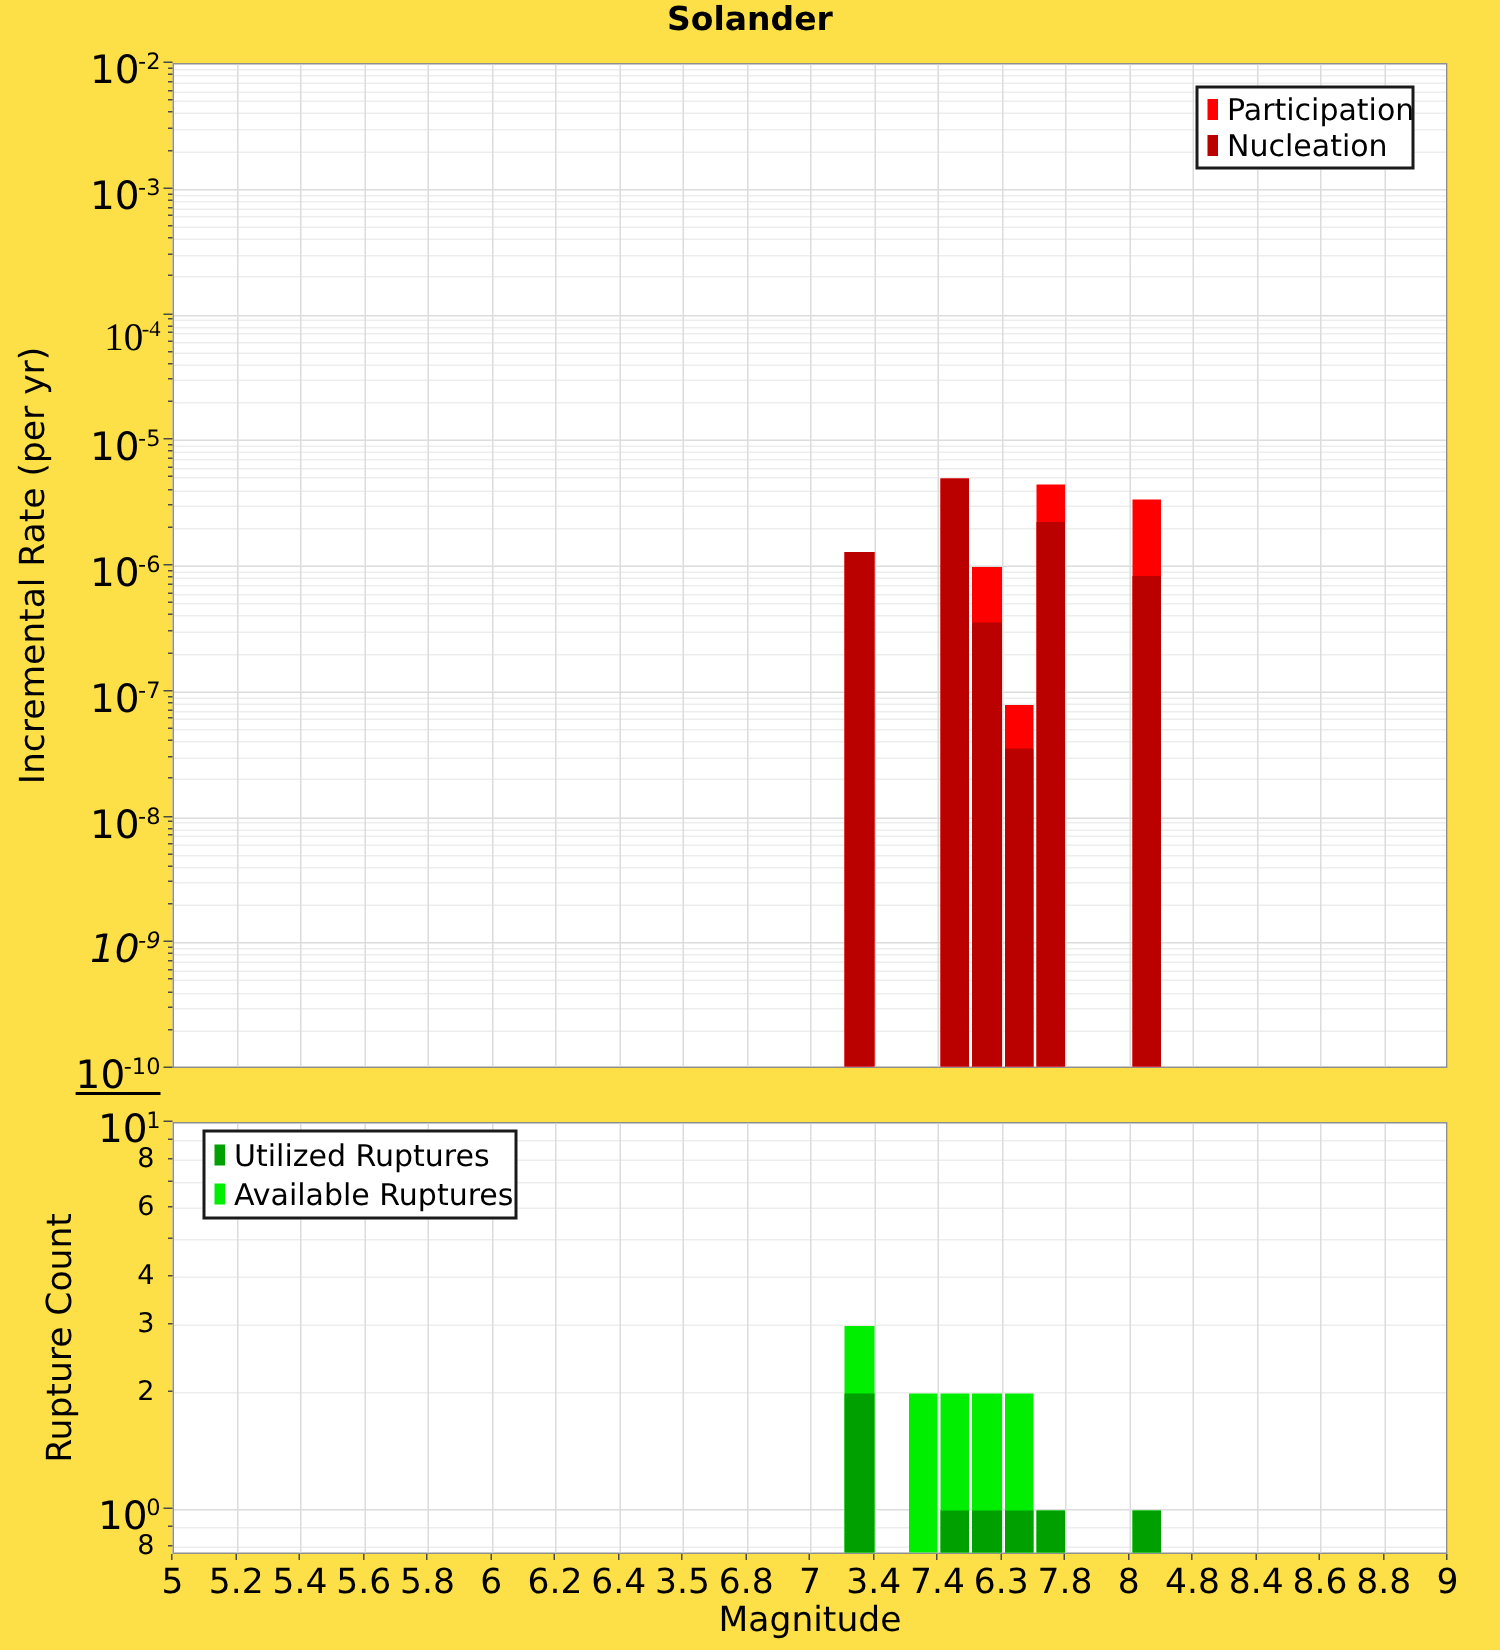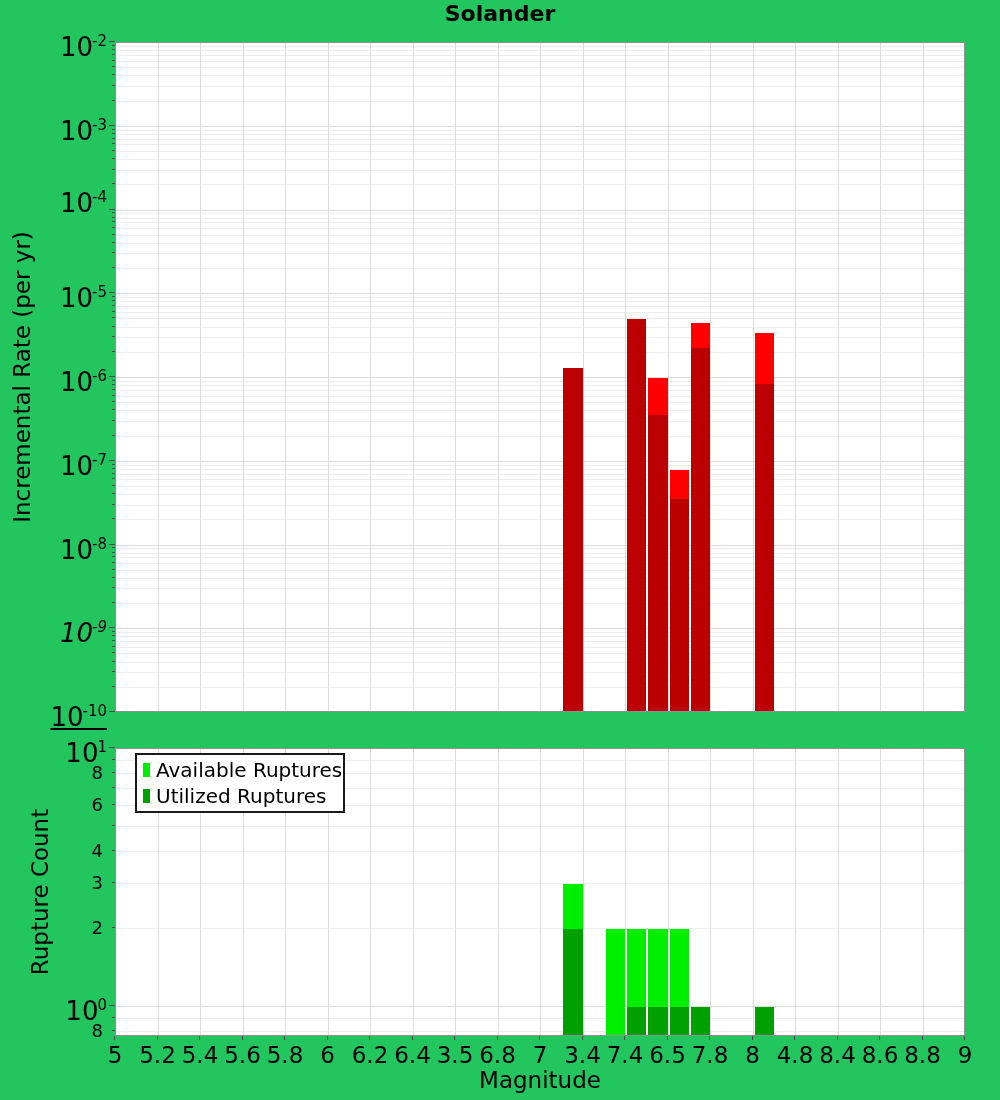--- a/index.html
+++ b/index.html
@@ -1,18 +1,18 @@
 <!DOCTYPE html>
 <html><head>
 <meta charset="utf-8">
 <style>
   html,body { margin:0; padding:0; background:#ffffff; }
   body { width:1000px; height:1100px; overflow:hidden;
          font-family:"DejaVu Sans", sans-serif; color:#000; }
-  #figure { position:relative; width:1000px; height:1100px; background:#22c55e; }
+  #figure { position:relative; width:1000px; height:1100px; background:#fde047; }
 
   #chart-title { position:absolute; top:1px; left:0; width:1000px;
                  text-align:center; font-size:22px; font-weight:bold; }
 
   .plot { position:absolute; border:1px solid #8f8f8f; background:#fff;
           box-sizing:border-box; overflow:hidden; }
 
   .grid-h, .grid-v { position:absolute; }
   .grid-minor { background:#ededed; }
   .grid-major { background:#dcdcdc; }
@@ -264,21 +264,21 @@
       <div class="tick" style="left: 112px; top: 99.5387px; width: 3px; height: 1px;"></div>
       <div class="tick" style="left: 112px; top: 84.7911px; width: 3px; height: 1px;"></div>
       <div class="tick" style="left: 112px; top: 74.3275px; width: 3px; height: 1px;"></div>
       <div class="tick" style="left: 112px; top: 66.2113px; width: 3px; height: 1px;"></div>
       <div class="tick" style="left: 112px; top: 59.5798px; width: 3px; height: 1px;"></div>
       <div class="tick" style="left: 112px; top: 53.973px; width: 3px; height: 1px;"></div>
       <div class="tick" style="left: 112px; top: 49.1162px; width: 3px; height: 1px;"></div>
       <div class="tick" style="left: 112px; top: 44.8322px; width: 3px; height: 1px;"></div>
       <div class="ymaj" style="left: 25px; top: 26px; width: 82px;"><span>10</span><sup>-2</sup></div>
       <div class="ymaj" style="left: 25px; top: 109.75px; width: 82px;"><span>10</span><sup>-3</sup></div>
-      <div class="ymaj" style="left: 25px; top: 182px; width: 82px;"><span>10</span><sup>-4</sup></div>
+      <div class="ymaj" style="left: 25px; top: 205px; width: 82px; font-family: Liberation Serif, serif;"><span>10</span><sup>-4</sup></div>
       <div class="ymaj" style="left: 25px; top: 277.25px; width: 82px;"><span>10</span><sup>-5</sup></div>
       <div class="ymaj" style="left: 25px; top: 361px; width: 82px;"><span>10</span><sup>-6</sup></div>
       <div class="ymaj" style="left: 25px; top: 444.75px; width: 82px;"><span>10</span><sup>-7</sup></div>
       <div class="ymaj" style="left: 25px; top: 528.5px; width: 82px;"><span>10</span><sup>-8</sup></div>
       <div class="ymaj" style="left: 25px; top: 612.25px; width: 82px; font-style: italic;"><span>10</span><sup>-9</sup></div>
       <div class="ymaj" style="left: 25px; top: 696px; width: 82px; text-decoration: underline;"><span>10</span><sup>-10</sup></div>
       <div class="tick" style="left: 109px; top: 1004.99px; width: 6px; height: 1px;"></div>
       <div class="tick" style="left: 109px; top: 747px; width: 6px; height: 1px;"></div>
       <div class="tick" style="left: 112px; top: 1029.99px; width: 3px; height: 1px;"></div>
       <div class="tick" style="left: 112px; top: 1016.79px; width: 3px; height: 1px;"></div>
@@ -318,21 +318,21 @@
       <div class="xlab" style="left: 420px; top: 1042px; width: 70px;">3.5</div>
       <div class="tick" style="left: 496.5px; top: 1036px; width: 1px; height: 4px;"></div>
       <div class="xlab" style="left: 462.5px; top: 1042px; width: 70px;">6.8</div>
       <div class="tick" style="left: 539px; top: 1036px; width: 1px; height: 4px;"></div>
       <div class="xlab" style="left: 505px; top: 1042px; width: 70px;">7</div>
       <div class="tick" style="left: 581.5px; top: 1036px; width: 1px; height: 4px;"></div>
       <div class="xlab" style="left: 547.5px; top: 1042px; width: 70px;">3.4</div>
       <div class="tick" style="left: 624px; top: 1036px; width: 1px; height: 4px;"></div>
       <div class="xlab" style="left: 590px; top: 1042px; width: 70px;">7.4</div>
       <div class="tick" style="left: 666.5px; top: 1036px; width: 1px; height: 4px;"></div>
-      <div class="xlab" style="left: 632.5px; top: 1042px; width: 70px;">6.5</div>
+      <div class="xlab" style="left: 632.5px; top: 1042px; width: 70px;">6.3</div>
       <div class="tick" style="left: 709px; top: 1036px; width: 1px; height: 4px;"></div>
       <div class="xlab" style="left: 675px; top: 1042px; width: 70px;">7.8</div>
       <div class="tick" style="left: 751.5px; top: 1036px; width: 1px; height: 4px;"></div>
       <div class="xlab" style="left: 717.5px; top: 1042px; width: 70px;">8</div>
       <div class="tick" style="left: 794px; top: 1036px; width: 1px; height: 4px;"></div>
       <div class="xlab" style="left: 760px; top: 1042px; width: 70px;">4.8</div>
       <div class="tick" style="left: 836.5px; top: 1036px; width: 1px; height: 4px;"></div>
       <div class="xlab" style="left: 802.5px; top: 1042px; width: 70px;">8.4</div>
       <div class="tick" style="left: 879px; top: 1036px; width: 1px; height: 4px;"></div>
       <div class="xlab" style="left: 845px; top: 1042px; width: 70px;">8.6</div>
@@ -341,25 +341,35 @@
       <div class="tick" style="left: 964px; top: 1036px; width: 1px; height: 4px;"></div>
       <div class="xlab" style="left: 930px; top: 1042px; width: 70px;">9</div>
     </div>
 
   <div class="axis-label rot" style="left:-178px; top:362px; width:400px; height:30px; line-height:30px;">Incremental Rate (per yr)</div>
 
   <div class="axis-label rot" style="left:-110px; top:877px; width:300px; height:30px; line-height:30px;">Rupture Count</div>
 
   <div class="axis-label" style="left:440px; top:1066px; width:200px; height:28px; line-height:28px;">Magnitude</div>
 
+  <div class="legend" id="legend-top" style="left:797px; top:57px; width:146px; height:56px;">
+    <div class="legend-row">
+      <span class="swatch" id="sw-part" style="background: rgb(255, 0, 0);"></span>
+      <span>Participation</span>
+    </div>
+    <div class="legend-row">
+      <span class="swatch" id="sw-nucl" style="background: rgb(187, 0, 0);"></span>
+      <span>Nucleation</span>
+    </div>
+  </div>
 
   <div class="legend" id="legend-bottom" style="left:135px; top:753px; width:210px; height:60px;">
+    <div class="legend-row">
+      <span class="swatch" id="sw-util" style="background: rgb(0, 160, 0);"></span>
+      <span>Utilized Ruptures</span>
+    </div>
     <div class="legend-row">
       <span class="swatch" id="sw-avail" style="background: rgb(0, 238, 0);"></span>
       <span>Available Ruptures</span>
     </div>
-    <div class="legend-row">
-      <span class="swatch" id="sw-util" style="background: rgb(0, 160, 0);"></span>
-      <span>Utilized Ruptures</span>
-    </div>
   </div>
 
 </div>
 
 </body></html>

